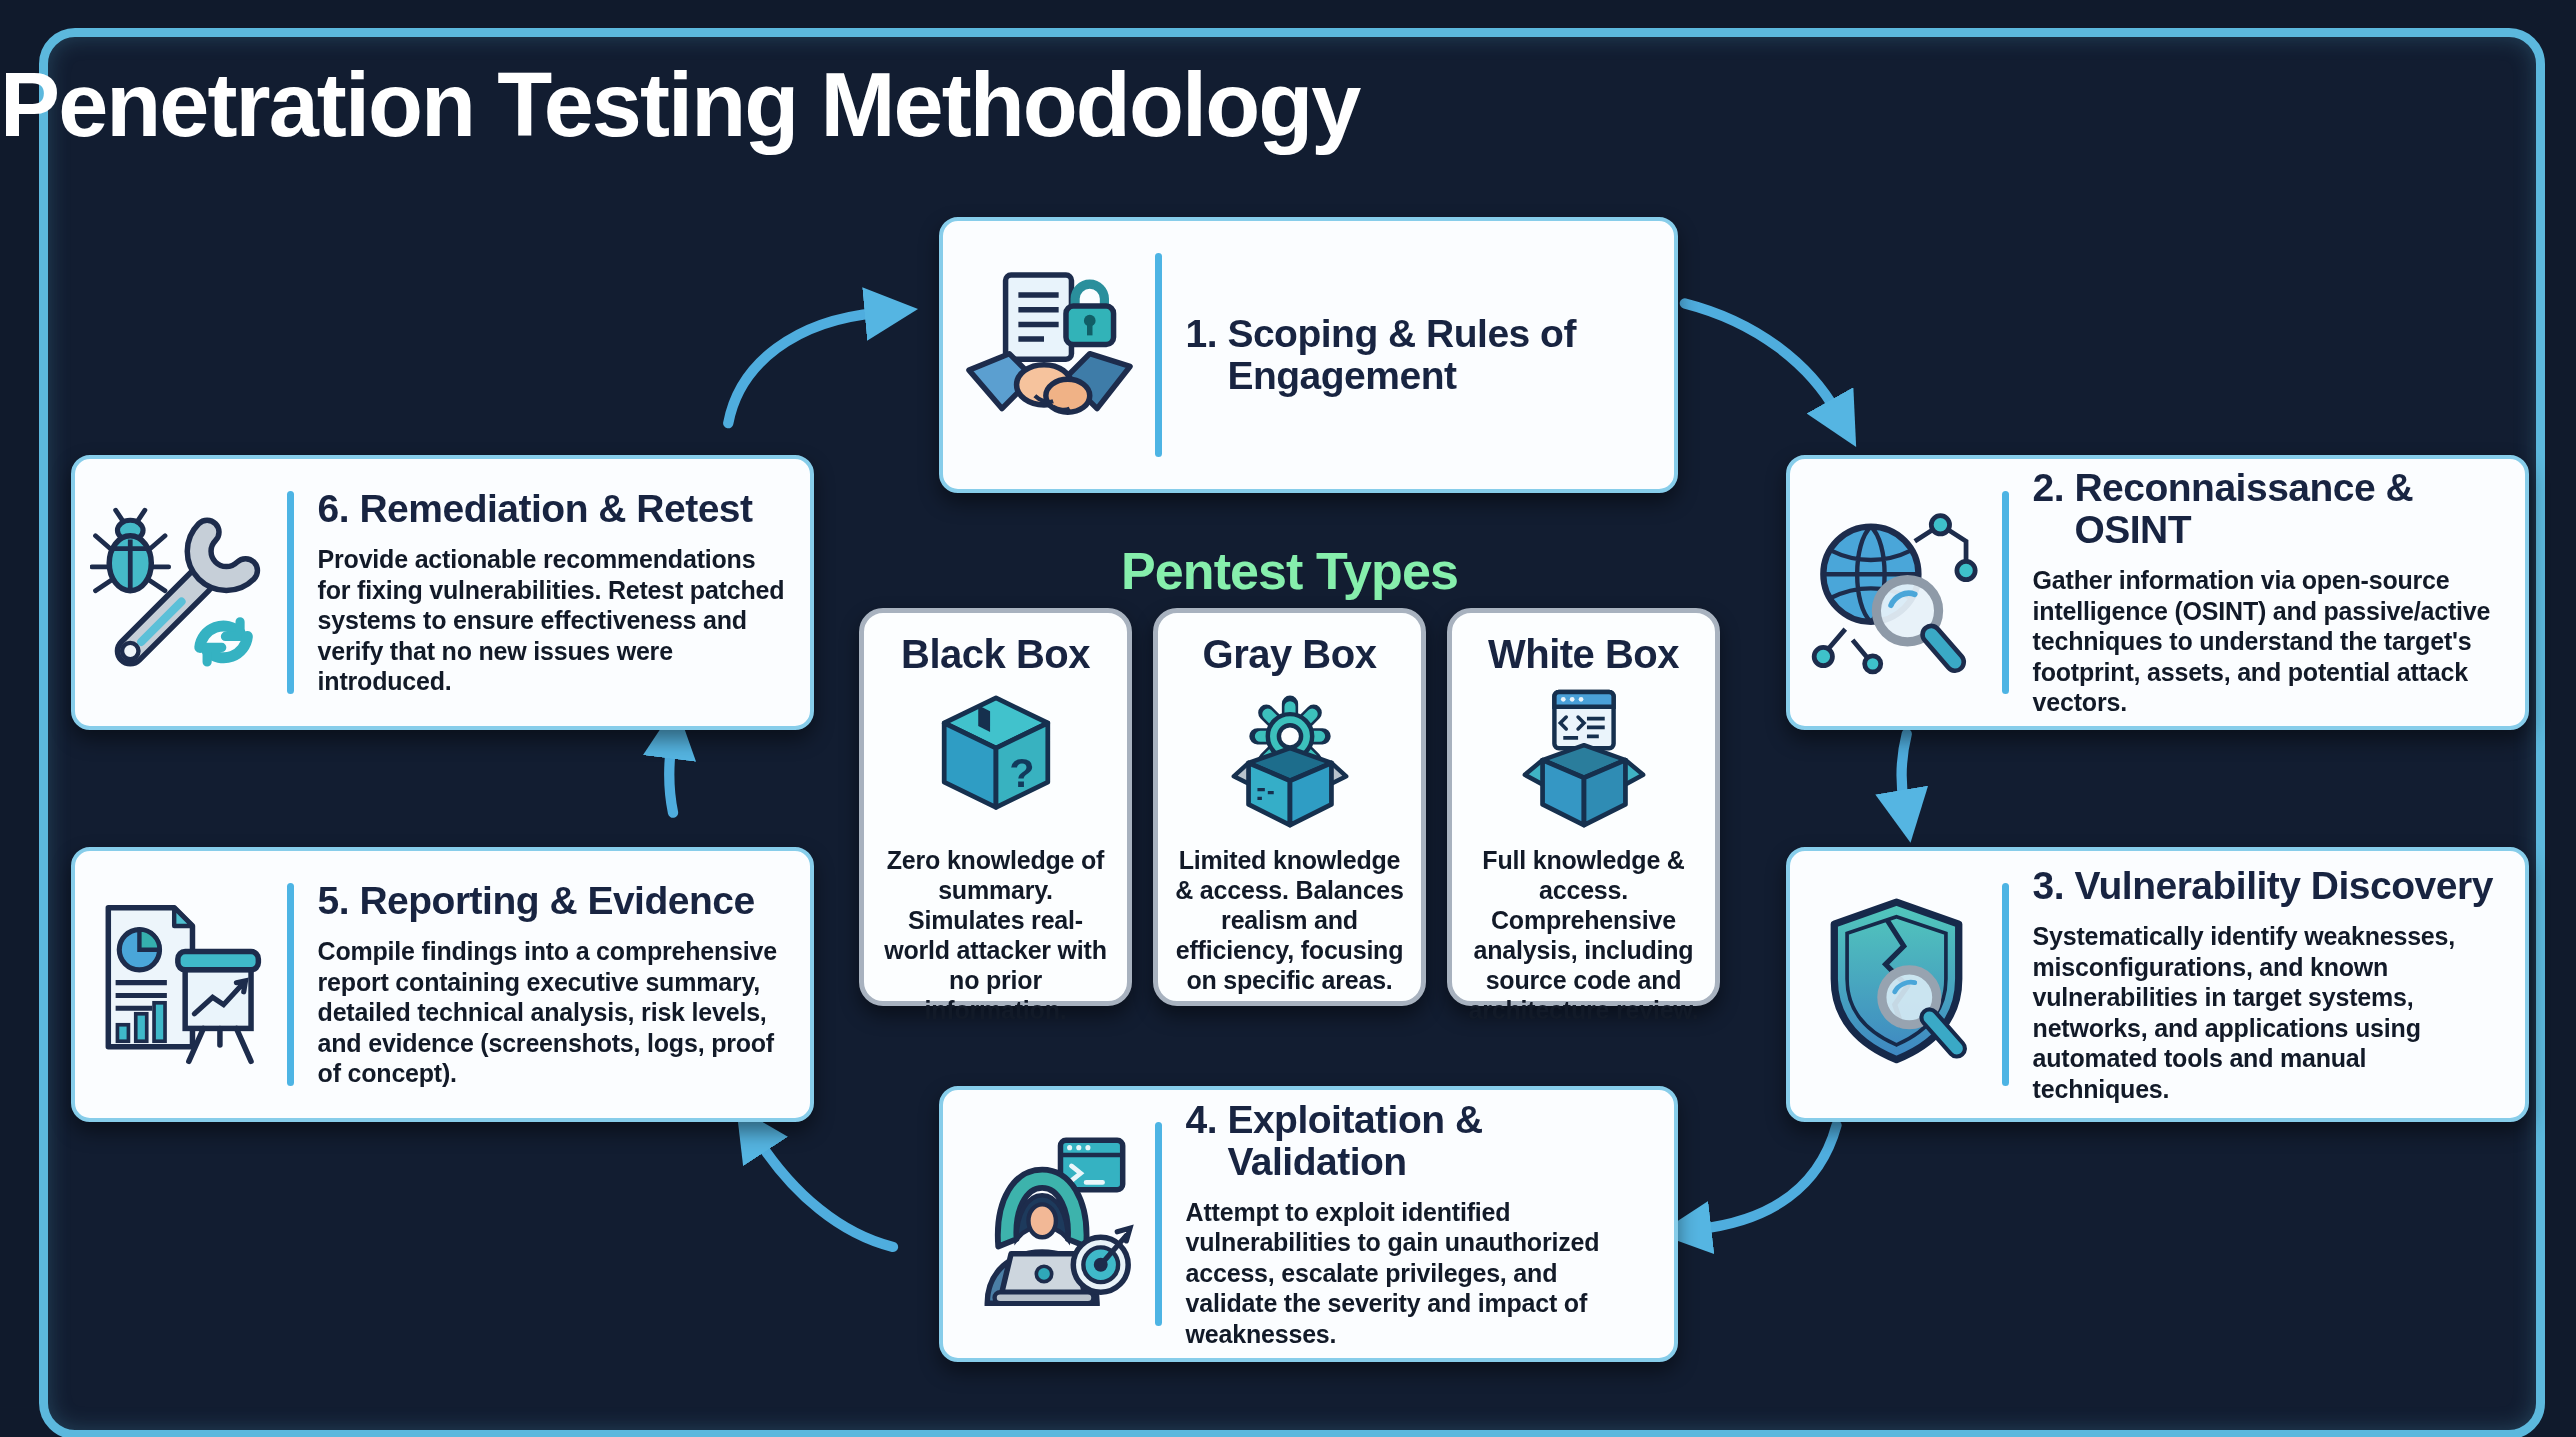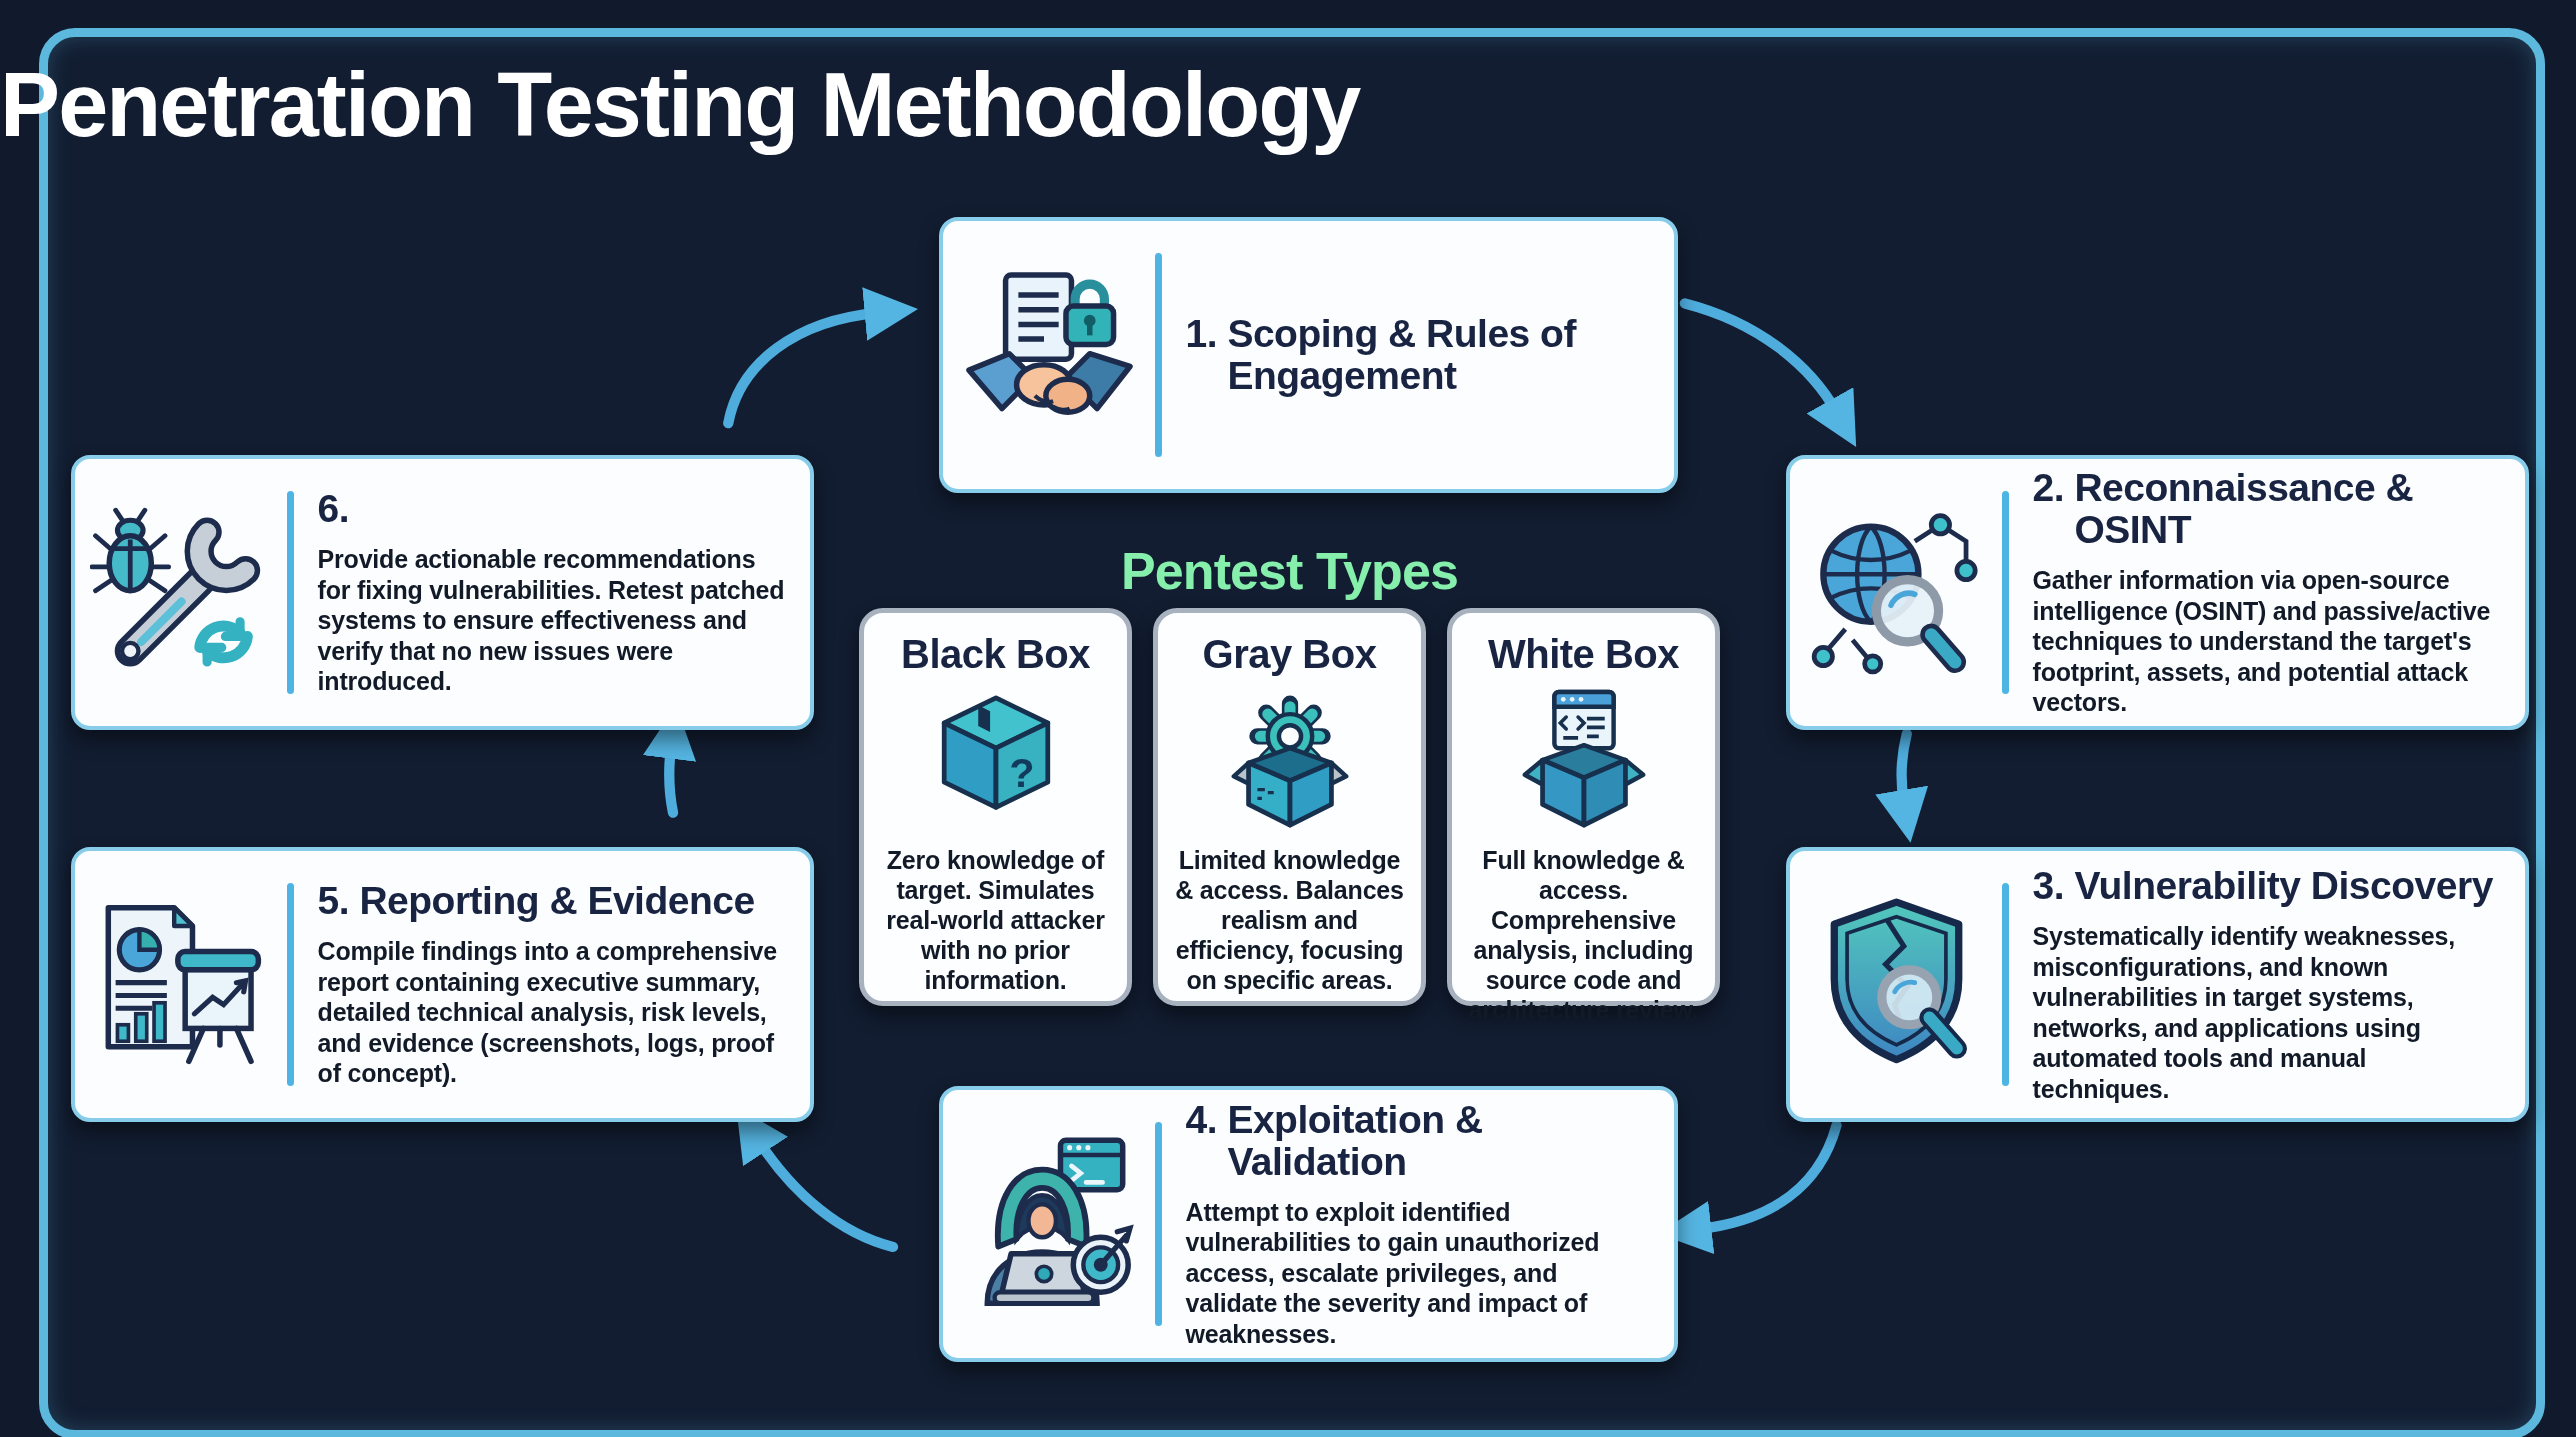--- a/index.html
+++ b/index.html
@@ -235,39 +235,40 @@
         <path d="M60 80a13 13 0 0 1 22-8" fill="none" stroke="#35b2c2" stroke-width="6" stroke-linecap="round"></path>
         <path d="M82 66v8h-8" fill="none" stroke="#35b2c2" stroke-width="5" stroke-linecap="round" stroke-linejoin="round"></path>
         <path d="M86 74a13 13 0 0 1-22 8" fill="none" stroke="#35b2c2" stroke-width="6" stroke-linecap="round"></path>
         <path d="M64 88v-8h8" fill="none" stroke="#35b2c2" stroke-width="5" stroke-linecap="round" stroke-linejoin="round"></path>
       </svg>
     </div>
     <div class="vdiv"></div>
     <div class="step-text">
       <div class="step-title">
         <span class="num">6.</span>
+        <span class="name">Remediation &amp; Retest</span>
       </div>
       <div class="step-desc">Provide actionable recommendations for fixing vulnerabilities. Retest patched systems to ensure effectiveness and verify that no new issues were introduced.</div>
     </div>
   </div>
 
   <div class="ptypes-heading">Pentest Types</div>
 
   <div class="ptype-card ptype1">
     <div class="ptype-title">Black Box</div>
     <div class="ptype-icon">
       <svg viewBox="0 0 100 100">
         <polygon points="50,8 85,25 50,42 15,25" fill="#41c2cc" stroke="#16304e" stroke-width="3.2" stroke-linejoin="round"></polygon>
         <polygon points="15,25 50,42 50,82 15,65" fill="#2f9dc4" stroke="#16304e" stroke-width="3.2" stroke-linejoin="round"></polygon>
         <polygon points="85,25 50,42 50,82 85,65" fill="#38b2c0" stroke="#16304e" stroke-width="3.2" stroke-linejoin="round"></polygon>
         <polygon points="38,13 46,17 46,31 38,27" fill="#16304e"></polygon>
         <text x="59" y="68" font-size="28" font-weight="bold" fill="#123a5c" font-family="Liberation Sans, sans-serif">?</text>
       </svg>
     </div>
-    <div class="ptype-desc">Zero knowledge of target. Simulates real-world attacker with no prior information.</div>
+    <div class="ptype-desc">Zero knowledge of summary. Simulates real-world attacker with no prior information.</div>
   </div>
 
   <div class="ptype-card ptype2">
     <div class="ptype-title">Gray Box</div>
     <div class="ptype-icon">
       <svg viewBox="0 0 100 100">
         <path d="M50 12v44M28 34h44M34 18l32 32M66 18L34 50" stroke="#16304e" stroke-width="11" stroke-linecap="round"></path>
         <path d="M50 14v40M30 34h40M35 19l30 30M65 19L35 49" stroke="#3cc0bc" stroke-width="7.5" stroke-linecap="round"></path>
         <circle cx="50" cy="34" r="15" fill="#3cc0bc" stroke="#16304e" stroke-width="3"></circle>
         <circle cx="50" cy="34" r="7.5" fill="#fcfdff" stroke="#16304e" stroke-width="3"></circle>

